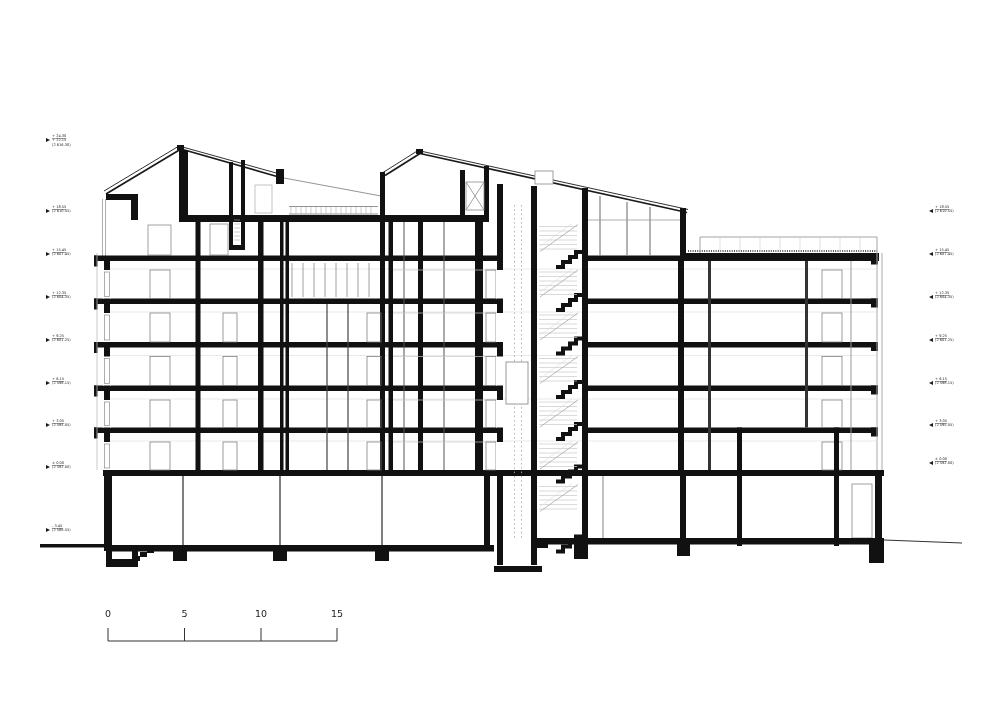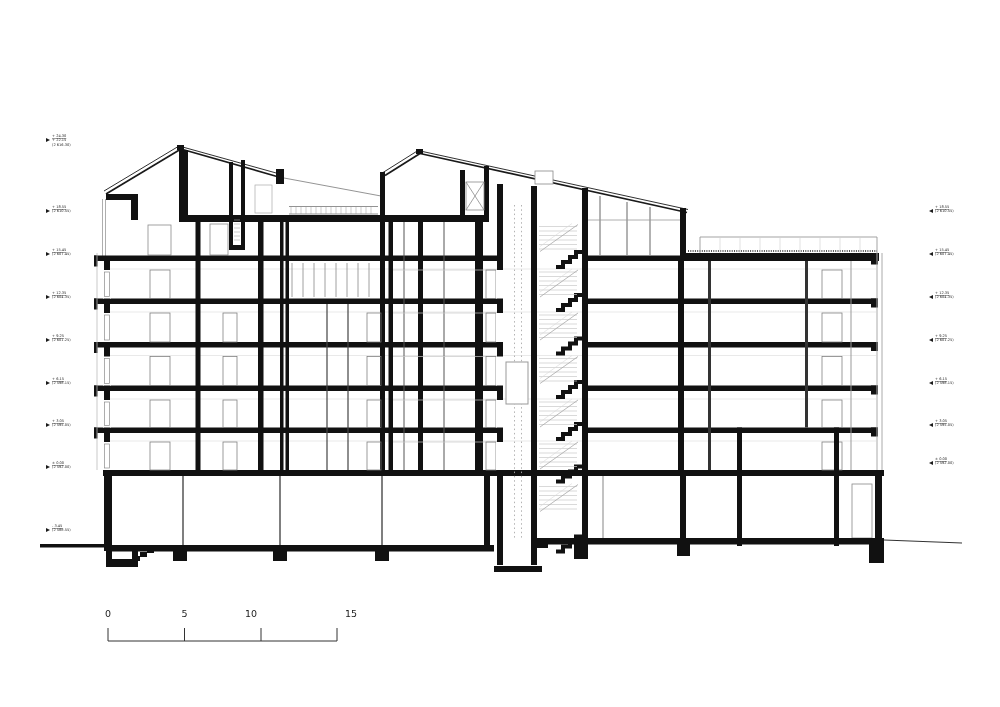--- a/index.html
+++ b/index.html
@@ -331,17 +331,17 @@
     <span class="mtext"><span class="l1">± 0.00</span><br><span>(2 592.00)</span></span>
   </div>
 </div>
 
 <div class="scalebar">
   <svg width="252" height="44">
     <path d="M8,33 H237 M8,20 V33 M84.5,20 V33 M161,20 V33 M237,20 V33" stroke="#333" stroke-width="1" fill="none"></path>
   </svg>
   <span class="num" style="left:-3px;">0</span>
   <span class="num" style="left:73.5px;">5</span>
-  <span class="num" style="left:140px;">10</span>
-  <span class="num" style="left:240px;">15</span>
+  <span class="num" style="left:150px;">10</span>
+  <span class="num" style="left:226px;">15</span>
 </div>
 
 </div>
 
 </body></html>

